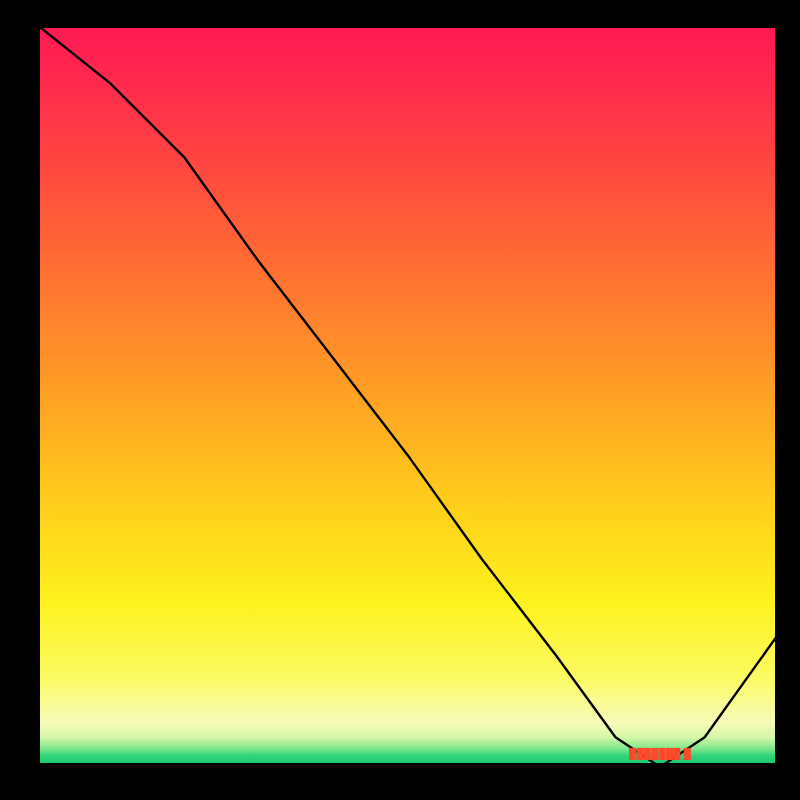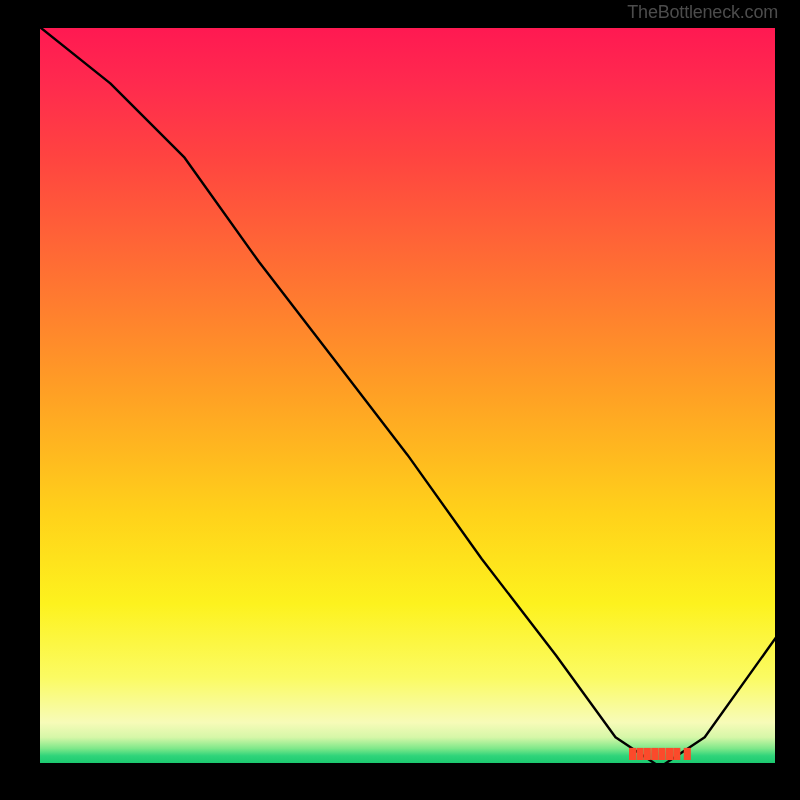--- a/index.html
+++ b/index.html
@@ -90,21 +90,20 @@
     letter-spacing: 0.3px;
     transform: translateX(-50%);
     white-space: nowrap;
   }
 </style>
 </head>
 <body>
 
 <div class="wrap">
 
-  <div class="attribution">TheBottleneck.com</div>
 
   <div class="plot-frame">
     <div class="gradient"></div>
 
     <svg class="plot" viewBox="0 0 743 743" preserveAspectRatio="none">
       <path id="curve-path" class="curve" d="M0.0 0.0 L74.3 59.4 L148.6 133.7 L222.9 237.8 L297.2 334.3 L371.5 430.9 L445.8 535.0 L520.1 631.5 L579.5 713.3 L624.1 743.0 L668.7 713.3 L743.0 609.3 "></path>
     </svg>
 
     <div id="xmark" class="x-marker" style="left: 624.12px; bottom: 8px;">███████ █</div>
   </div>

